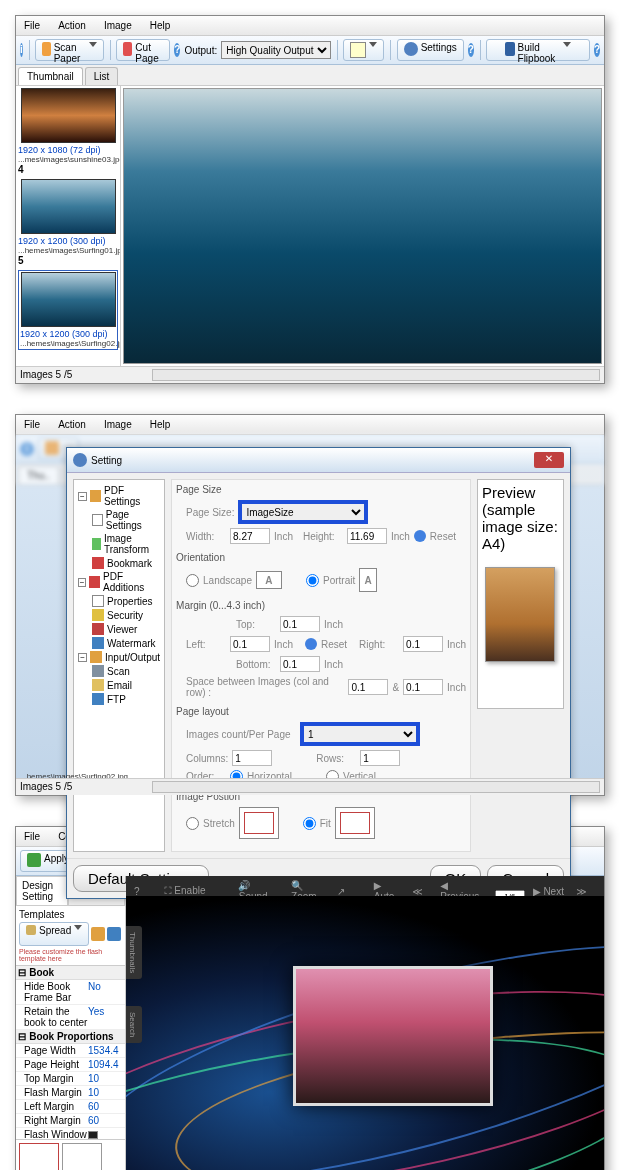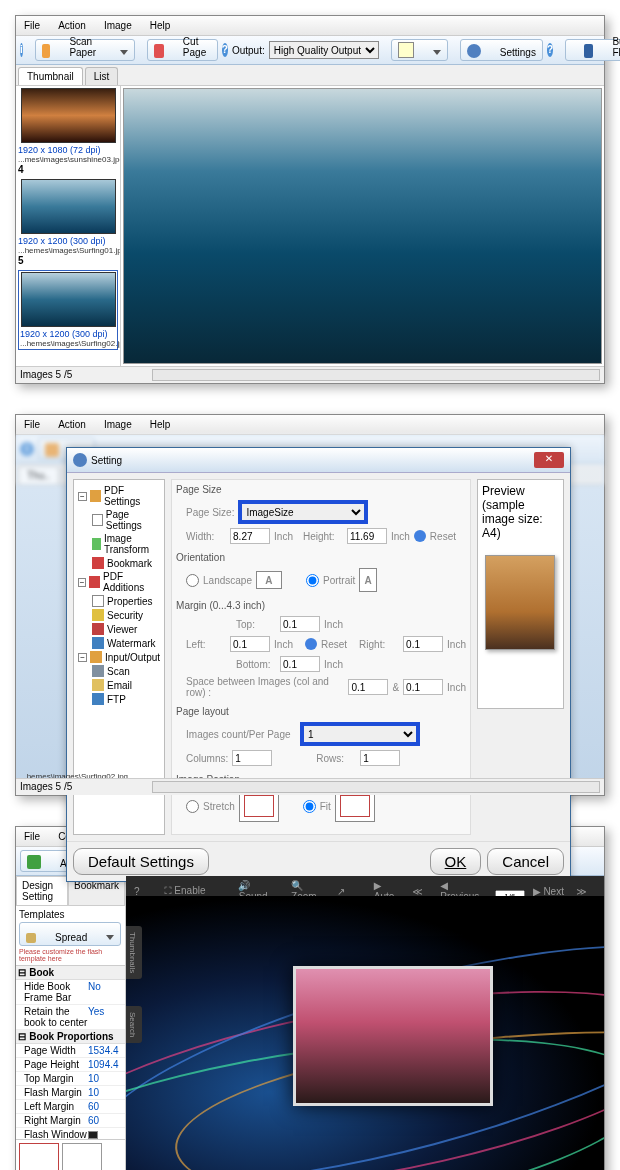--- a/index.html
+++ b/index.html
@@ -1,21 +1,21 @@
 <!DOCTYPE html>
 <html><head>
 <meta charset="utf-8">
 <style>
 *{box-sizing:border-box;margin:0;padding:0;font-family:Tahoma,Arial,sans-serif;font-size:10px}
 body{background:#fff;padding:15px}
 .panel{border:1px solid #888;box-shadow:4px 4px 10px rgba(0,0,0,0.3);margin-bottom:30px;background:#fff}
 .menubar{background:linear-gradient(#fdfdfd,#e8e8e8);border-bottom:1px solid #ccc;padding:2px 4px;display:flex;gap:10px}
 .menubar span{padding:2px 4px;cursor:default}
 .toolbar{background:linear-gradient(#f8fbff,#dbe8f5);border-bottom:1px solid #a8c0d8;padding:3px 4px;display:flex;align-items:center;gap:4px}
-.tbtn{background:linear-gradient(#fff,#e0ecf7);border:1px solid #a8c0d8;border-radius:3px;padding:2px 6px;display:flex;align-items:flex-end;gap:19px;height:22px}
+.tbtn{background:linear-gradient(#fff,#e0ecf7);border:1px solid #a8c0d8;border-radius:3px;padding:2px 6px;display:flex;align-items:flex-start;gap:3px;height:22px}
 .ico{width:14px;height:14px;display:inline-block;background:#4a90d9;border-radius:2px}
 .ico.scan{background:#f0a040}
 .ico.cut{background:#e05050}
 .ico.help{background:#4a90d9;border-radius:50%;color:#fff;text-align:center;line-height:14px;font-weight:bold}
 .ico.gear{background:#5080c0;border-radius:50%}
 .ico.book{background:#3060a0}
 .sep{width:1px;height:20px;background:#a8c0d8;margin:0 2px}
 .dropdown{display:inline-block;width:8px;height:8px;border-left:4px solid transparent;border-right:4px solid transparent;border-top:5px solid #555}
 .colorbox{width:16px;height:16px;border:1px solid #888;background:#ffffcc}
 select.qual{width:130px;height:18px;font-size:10px;border:1px solid #888}
@@ -49,21 +49,21 @@
 .fgroup-title{color:#555;padding-bottom:3px}
 .frow{display:flex;align-items:center;gap:4px;padding:2px 0 2px 10px;color:#888}
 .frow label{min-width:40px}
 .frow input[type=text]{width:40px;height:16px;border:1px solid #bbb;font-size:10px;padding:0 2px}
 .frow select{width:130px;height:24px;border:4px solid #1d4ed8;font-size:10px}
 .orient-box{width:24px;height:20px;border:1px solid #888;background:#fff;display:inline-flex;align-items:center;justify-content:center}
 .pos-grid{width:40px;height:32px;border:1px solid #888;background:#fff;display:inline-block;position:relative}
 .pos-grid::before{content:"";position:absolute;inset:4px;border:1px solid #c04040}
 .previewcol{width:115px}
 .preview-box{border:1px solid #bbb;background:#fff;padding:4px;height:230px}
-.preview-lbl{font-size:12px;margin-bottom:6px}
+.preview-lbl{font-size:15px;margin-bottom:6px}
 .preview-thumb{width:70px;height:95px;margin:15px auto;border:1px solid #999;box-shadow:2px 2px 4px rgba(0,0,0,0.3);background:linear-gradient(180deg,#d4a060 0%,#b07030 60%,#4a3020 100%)}
 .dfooter{padding:6px;display:flex;gap:6px;border-top:1px solid #ddd}
 .dbtn{background:linear-gradient(#fff,#e0e0e0);border:1px solid #999;border-radius:9px;padding:4px 14px;font-size:15px}
 .spacer{flex:1}
 
 .p3-toolbar{background:linear-gradient(#f8fbff,#dbe8f5);padding:3px 4px;display:flex;align-items:center;gap:4px;border-bottom:1px solid #a8c0d8}
 .p3-body{display:flex;height:300px}
 .p3-left{width:110px;border-right:1px solid #ccc;background:#fff;display:flex;flex-direction:column}
 .p3-tabs{display:flex;font-size:9px;border-bottom:1px solid #ccc}
 .p3-tab{padding:3px 5px;border:1px solid #ccc;border-bottom:none;background:#fff}
@@ -316,20 +316,27 @@
             <div class="frow">
                 <span style="min-width:110px">Images count/Per Page</span>
                 <select style="width:120px"><option>1</option></select>
               </div>
             <div class="frow">
                 <label>Columns:</label>
                 <input type="text" value="1" style="">
                 <label style="margin-left:40px">Rows:</label>
                 <input type="text" value="1" style="">
               </div>
+            <div class="frow">
+                <label>Order:</label>
+                <input type="radio" checked="" style="">
+                <span>Horizontal</span>
+                <input type="radio" style="margin-left: 30px;">
+                <span>Vertical</span>
+              </div>
           </div>
           <div class="fgroup">
             <div class="fgroup-title">Image Postion</div>
             <div class="frow">
                 <input type="radio" style="">
                 <span>Stretch</span>
                 <span class="pos-grid"></span>
                 <input type="radio" checked="" style="margin-left: 20px;">
                 <span>Fit</span>
                 <span class="pos-grid"></span>

